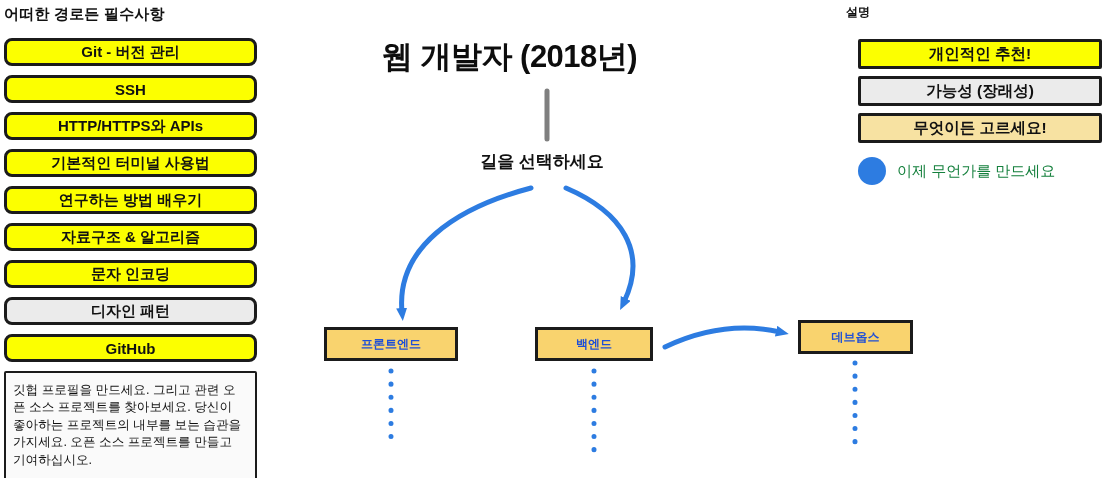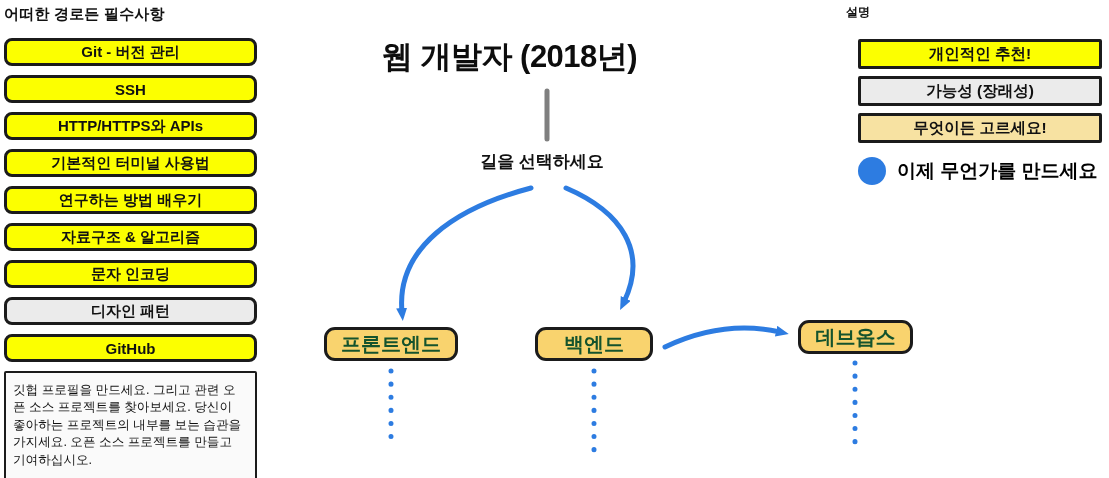--- a/index.html
+++ b/index.html
@@ -19,40 +19,40 @@
     font-size:15px;font-weight:700;color:#111;background:var(--c-yellow)}
   .topic-box.gray{background:var(--c-graybox)}
   .note-box{border:2px solid var(--c-border);border-radius:2px;background:var(--c-note_bg);
     padding:9px 7px;font-size:12.6px;line-height:1.38;color:#111;min-height:106px}
 
   
   .main-title{position:absolute;left:342px;top:36px;width:335px;text-align:center;
     font-size:31px;font-weight:800;color:#0d0d0d;letter-spacing:-.5px}
   .subtitle{position:absolute;left:442px;top:150px;width:200px;text-align:center;
     font-size:17px;font-weight:700;color:#111}
-  .node{position:absolute;border:3px solid var(--c-border);border-radius:11px;
+  .node{position:absolute;border:3px solid var(--c-border);border-radius:0;
     background:var(--c-tan_node);display:flex;align-items:center;justify-content:center;
-    font-size:20px;font-weight:700;color:#14532d}
+    font-size:12px;font-weight:700;color:#1d4ed8}
   .node-frontend{left:324px;top:327px;width:134px;height:34px}
   .node-backend{left:535px;top:327px;width:118px;height:34px}
   .node-devops{left:798px;top:320px;width:115px;height:34px}
   .arrow-layer{position:absolute;left:0;top:0;width:1109px;height:478px;pointer-events:none}
 
   
   .legend{position:absolute;left:846px;top:4px;width:256px}
   .legend-title{font-size:12px;font-weight:700;color:#111;margin-bottom:18px}
   .legend-boxes{margin-left:12px;width:244px}
   .legend-box{height:30px;margin-bottom:7px;border:3px solid var(--c-border);border-radius:2px;
     display:flex;align-items:center;justify-content:center;font-size:15.5px;font-weight:700;color:#111}
   .legend-box.yellow{background:var(--c-yellow)}
   .legend-box.gray{background:var(--c-graybox)}
   .legend-box.tan{background:var(--c-tan_legend)}
   .legend-build{margin:14px 0 0 12px;display:flex;align-items:center;gap:11px}
   .blue-dot{width:28px;height:28px;border-radius:50%;background:var(--c-blue);flex:0 0 auto}
-  .legend-build-text{font-size:19px;font-weight:700;color:#000000}
+  .legend-build-text{font-size:15px;font-weight:400;color:#15803d}
 </style>
 </head>
 <body>
 
 <div class="canvas">
 
   <svg class="arrow-layer" viewBox="0 0 1109 478" xmlns="http://www.w3.org/2000/svg">
     <defs>
       <marker id="ah" markerUnits="userSpaceOnUse" markerWidth="16" markerHeight="14" refX="4" refY="5.5" orient="auto">
         <path d="M0,0 L13,5.5 L0,11 Z" fill="#2D7CE1"></path>

